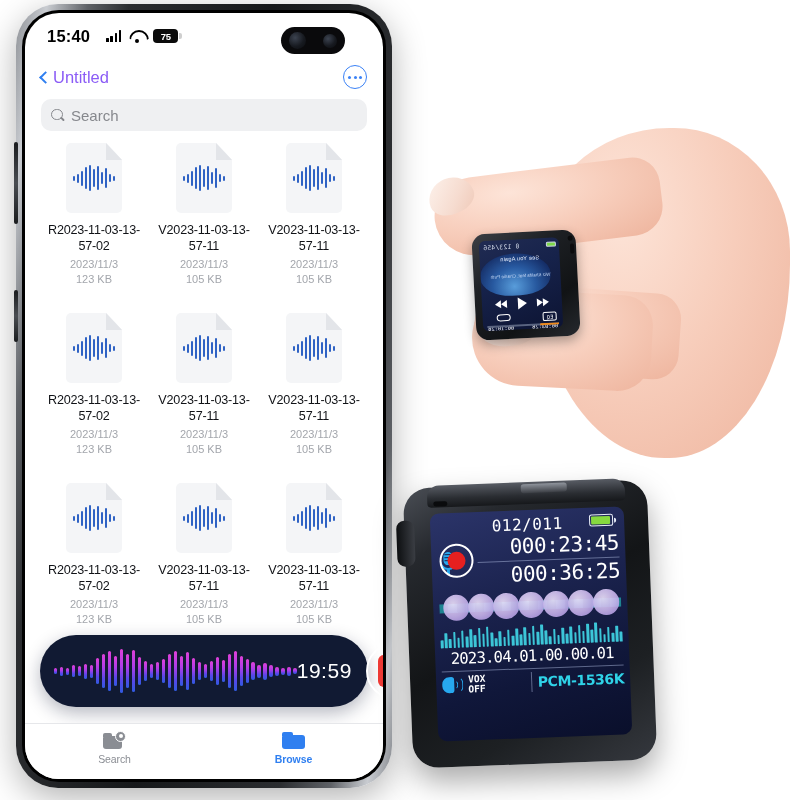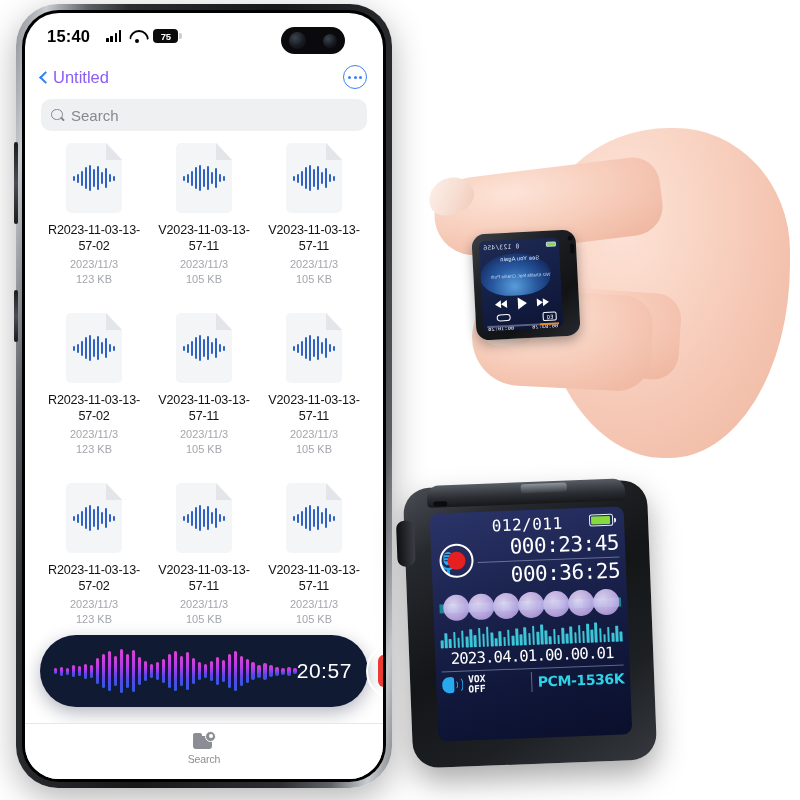--- a/index.html
+++ b/index.html
@@ -633,34 +633,41 @@
               <i style="height: 24px;"></i>
               <i style="height: 18px;"></i>
               <i style="height: 13px;"></i>
               <i style="height: 17px;"></i>
               <i style="height: 12px;"></i>
               <i style="height: 9px;"></i>
               <i style="height: 7px;"></i>
               <i style="height: 9px;"></i>
               <i style="height: 6px;"></i>
             </div>
-          <span id="rec-time">20:57</span>
+          <span id="rec-time">19:59</span>
           <div id="rec-stop-btn">
             <span id="rec-stop-inner"></span>
           </div>
         </div>
 
         <div id="tabbar">
           <div class="tab">
             <span class="sharedfolder-ic">
               <span class="ftab"></span>
                 <span class="fbody"></span>
                 <span class="per"></span>
             </span>
             <span class="tab-label">Search</span>
+          </div>
+          <div class="tab active">
+            <span class="folder-ic">
+              <span class="ftab"></span>
+                <span class="fbody"></span>
+            </span>
+            <span class="tab-label">Browse</span>
           </div>
         </div>
 
       </div>
     </div>
   </div>
 
   <div id="hand-area">
     <div id="hand">
       <div class="skin" id="palm"></div>

